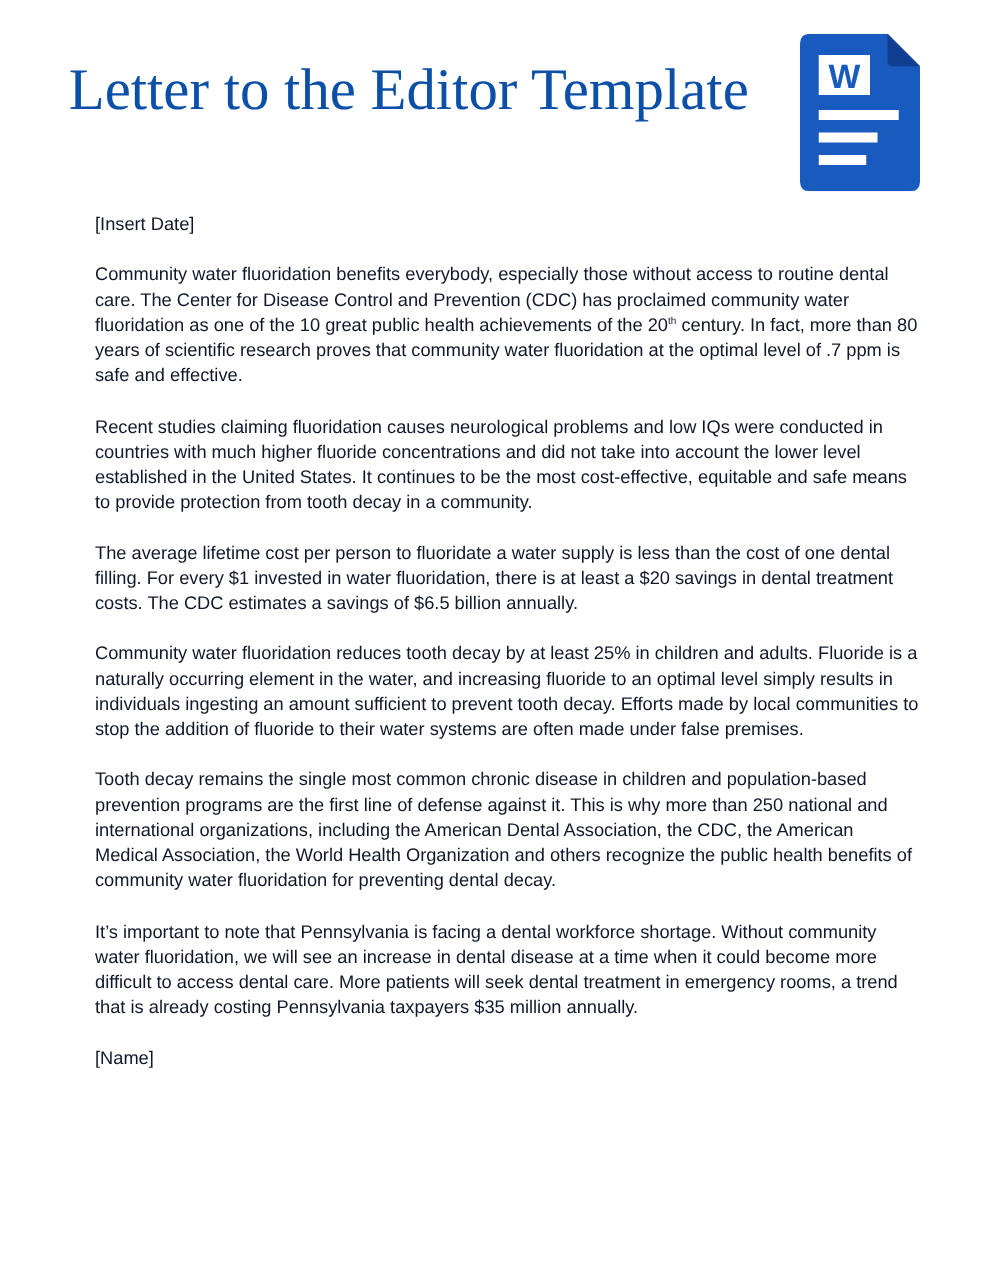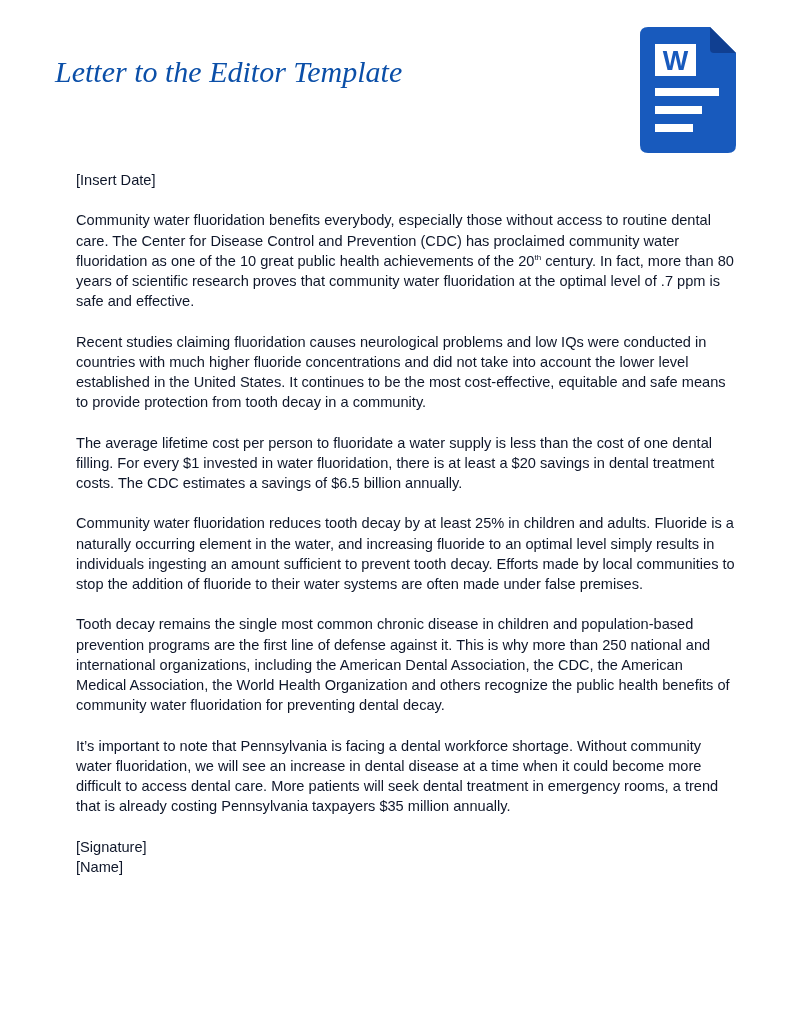--- a/index.html
+++ b/index.html
@@ -1,21 +1,21 @@
 <!DOCTYPE html>
 <html><head>
 <meta charset="utf-8">
 <style>
   html, body { margin: 0; padding: 0; background: #ffffff; }
   body { width: 791px; height: 1024px; position: relative; overflow: hidden; }
   .title {
     position: absolute; left: 55px; top: 44px;
     font-family: "Liberation Serif", "DejaVu Serif", serif;
-    font-size: 30px; line-height: 56px; color: #0b4fa8;
-    margin: 0; font-weight: normal; white-space: nowrap; font-style: italic;
+    font-size: 47px; line-height: 56px; color: #0b4fa8;
+    margin: 0; font-weight: normal; white-space: nowrap;
   }
   .word-icon { position: absolute; left: 640px; top: 27px; width: 96px; height: 126px; }
   .letter {
     position: absolute; left: 76px; top: 170px; width: 660px;
     font-family: "Liberation Sans", "DejaVu Sans", sans-serif;
     font-size: 14.6px; line-height: 20.2px; color: #0f172a;
   }
   .letter p { margin: 0 0 20.2px 0; }
   .sup { font-size: 8px; vertical-align: super; line-height: 0; }
   .closing p { margin: 0; }
@@ -37,16 +37,15 @@
 
 <div class="letter">
   <p>[Insert Date]</p>
   <p><span>Community water fluoridation benefits everybody, especially those without access to routine dental care. The Center for Disease Control and Prevention (CDC) has proclaimed community water fluoridation as one of the 10 great public health achievements of the 20</span><span class="sup">th</span><span> century. In fact, more than 80 years of scientific research proves that community water fluoridation at the optimal level of .7 ppm is safe and effective.</span></p>
   <p>Recent studies claiming fluoridation causes neurological problems and low IQs were conducted in countries with much higher fluoride concentrations and did not take into account the lower level established in the United States. It continues to be the most cost-effective, equitable and safe means to provide protection from tooth decay in a community.</p>
   <p>The average lifetime cost per person to fluoridate a water supply is less than the cost of one dental filling. For every $1 invested in water fluoridation, there is at least a $20 savings in dental treatment costs. The CDC estimates a savings of $6.5 billion annually.</p>
   <p>Community water fluoridation reduces tooth decay by at least 25% in children and adults. Fluoride is a naturally occurring element in the water, and increasing fluoride to an optimal level simply results in individuals ingesting an amount sufficient to prevent tooth decay. Efforts made by local communities to stop the addition of fluoride to their water systems are often made under false premises.</p>
   <p>Tooth decay remains the single most common chronic disease in children and population-based prevention programs are the first line of defense against it.  This is why more than 250 national and international organizations, including the American Dental Association, the CDC, the American Medical Association, the World Health Organization and others recognize the public health benefits of community water fluoridation for preventing dental decay.</p>
   <p>It’s important to note that Pennsylvania is facing a dental workforce shortage. Without community water fluoridation, we will see an increase in dental disease at a time when it could become more difficult to access dental care. More patients will seek dental treatment in emergency rooms, a trend that is already costing Pennsylvania taxpayers $35 million annually.</p>
   <div class="closing">
-    <p>[Signature]</p>
     <p>[Name]</p>
   </div>
 </div>
 
 </body></html>

